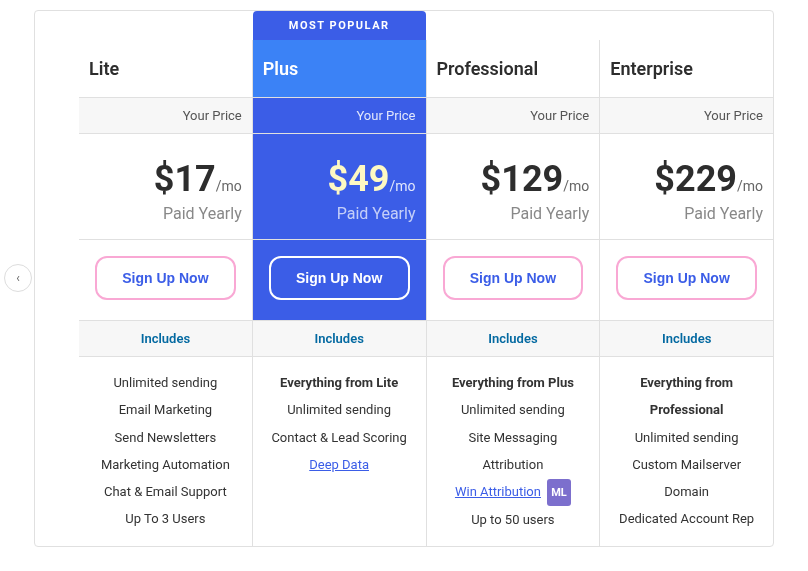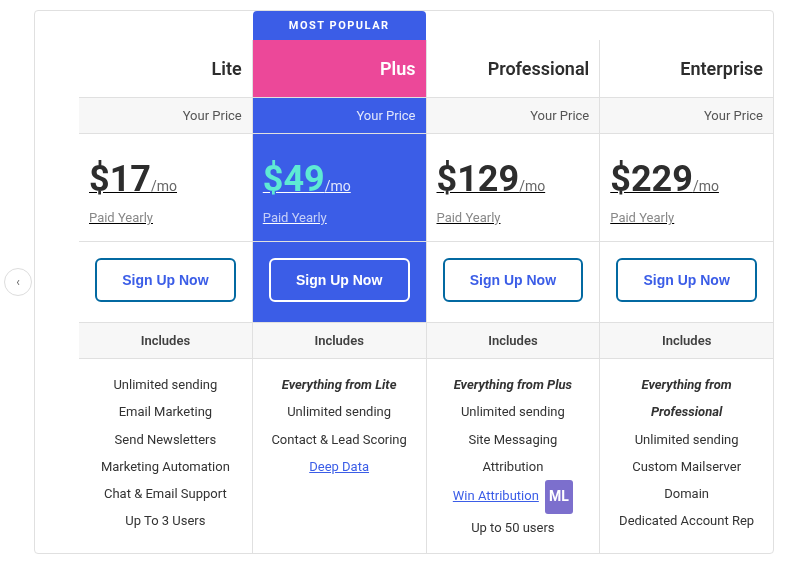--- a/index.html
+++ b/index.html
@@ -67,30 +67,30 @@
     }
     .most-popular-empty {
       flex: 2;
     }
     .plan-headers {
       display: flex;
       border-bottom: 1px solid #e0e0e0;
     }
     .plan-header {
       flex: 1;
-      text-align: right;
+      text-align: left;
       padding: 18px 10px;
       font-size: 18px;
       font-weight: 600;
       color: #2d2d2d;
       border-right: 1px solid #e0e0e0;
     }
     .plan-header:last-child { border-right: none; }
     .plan-header.highlighted {
-      background: #ec4899;
+      background: #3b82f6;
       color: #fff;
     }
     .your-price-row {
       display: flex;
       border-bottom: 1px solid #e0e0e0;
     }
     .your-price-cell {
       flex: 1;
       text-align: right;
       padding: 10px;
@@ -103,50 +103,49 @@
     .your-price-cell.highlighted {
       background: #3b5de7;
       color: rgba(255,255,255,0.85);
     }
     .price-row {
       display: flex;
       border-bottom: 1px solid #e0e0e0;
     }
     .price-cell {
       flex: 1;
-      text-align: left;
+      text-align: right;
       padding: 24px 10px 16px;
       border-right: 1px solid #e0e0e0;
-      text-decoration: underline;
     }
     .price-cell:last-child { border-right: none; }
     .price-cell.highlighted {
       background: #3b5de7;
       color: #fff;
     }
     .price-amount {
       font-size: 36px;
       font-weight: 700;
       color: #2d2d2d;
     }
     .price-cell.highlighted .price-amount {
-      color: #5eead4;
+      color: #fef9c3;
     }
     .price-mo {
       font-size: 14px;
       font-weight: 400;
       color: #666;
     }
     .price-cell.highlighted .price-mo {
       color: rgba(255,255,255,0.85);
     }
     .price-period {
-      font-size: 13px;
+      font-size: 16px;
       color: #888;
-      margin-top: 10px;
+      margin-top: 4px;
     }
     .price-cell.highlighted .price-period {
       color: rgba(255,255,255,0.7);
     }
     .signup-row {
       display: flex;
       border-bottom: 1px solid #e0e0e0;
     }
     .signup-cell {
       flex: 1;
@@ -156,22 +155,22 @@
     }
     .signup-cell:last-child { border-right: none; }
     .signup-cell.highlighted {
       background: #3b5de7;
       padding-bottom: 20px;
     }
     .signup-btn {
       display: inline-block;
       width: 100%;
       padding: 12px 10px;
-      border: 2px solid #0369a1;
-      border-radius: 6px;
+      border: 2px solid #f9a8d4;
+      border-radius: 12px;
       background: #fff;
       color: #3b5de7;
       font-size: 14px;
       font-weight: 600;
       cursor: pointer;
       text-align: center;
     }
     .signup-btn.primary {
       background: #3b5de7;
       color: #fff;
@@ -180,21 +179,21 @@
     .includes-row {
       display: flex;
       border-bottom: 1px solid #e0e0e0;
     }
     .includes-cell {
       flex: 1;
       text-align: center;
       padding: 10px;
       font-size: 13px;
       font-weight: 600;
-      color: #404040;
+      color: #0369a1;
       background: #f7f7f7;
       border-right: 1px solid #e0e0e0;
     }
     .includes-cell:last-child { border-right: none; }
     .features-row {
       display: flex;
     }
     .features-cell {
       flex: 1;
       text-align: center;
@@ -204,32 +203,31 @@
       color: #333;
       line-height: 2.1;
     }
     .features-cell:last-child { border-right: none; }
     .features-cell .feature-item {
       display: block;
       text-align: center;
     }
     .features-cell .feature-bold {
       font-weight: 700;
-      font-style: italic;
     }
     .features-cell .feature-link {
       color: #3b5de7;
       text-decoration: underline;
       cursor: pointer;
     }
     .ml-badge {
       display: inline-block;
       background: #7c6fcd;
       color: #fff;
-      font-size: 14px;
+      font-size: 11px;
       font-weight: 700;
       padding: 2px 4px;
       border-radius: 3px;
       vertical-align: middle;
       margin-left: 3px;
     }
   </style>
 </head>
 <body>
 

